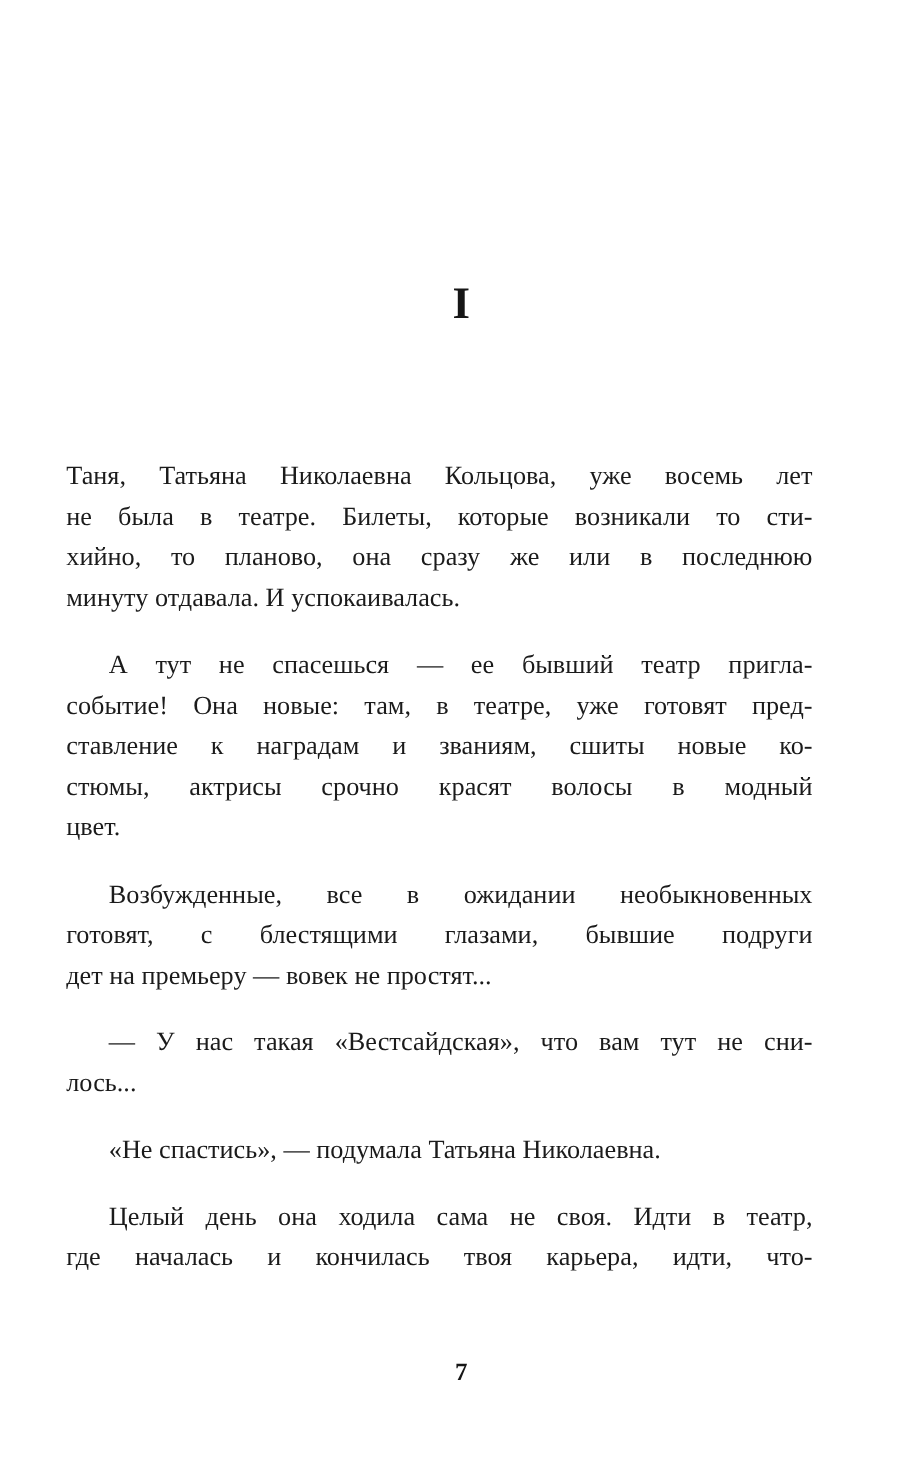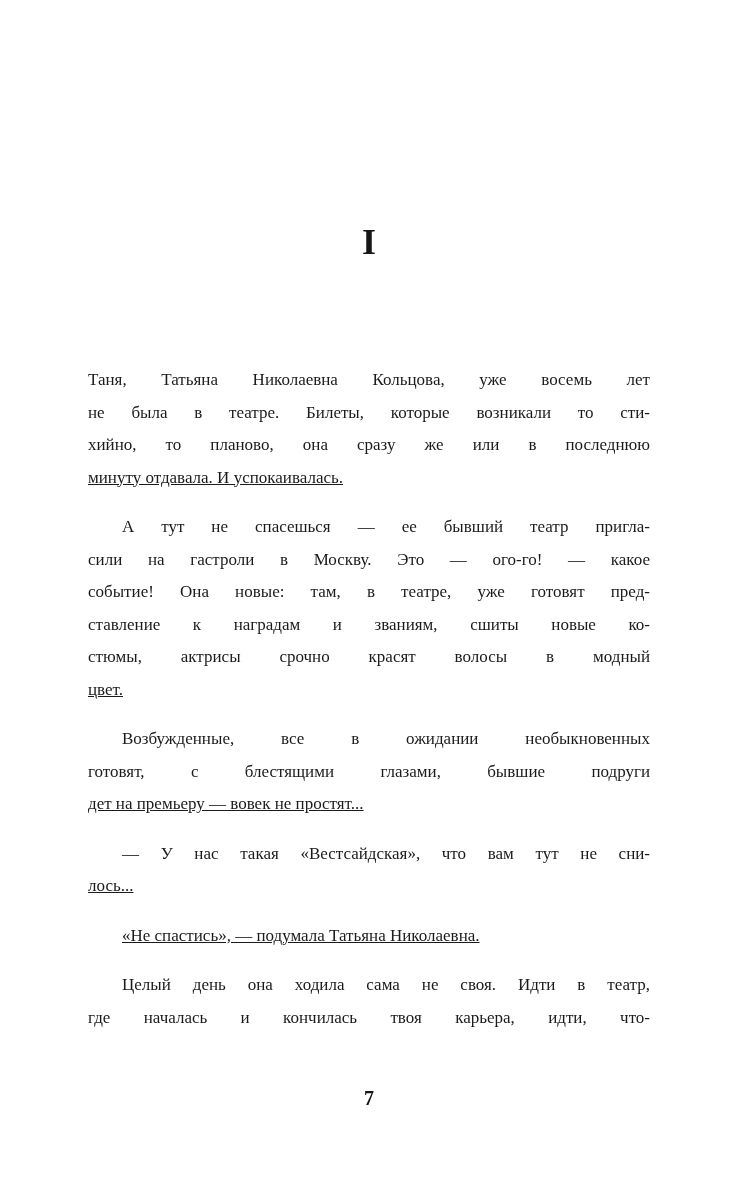--- a/index.html
+++ b/index.html
@@ -19,35 +19,34 @@
   .chapter-heading {
     padding-top: 224px;
     height: 36px;
     line-height: 36px;
     text-align: center;
     font-size: 36px;
     font-weight: bold;
     color: #161616;
   }
   .text-block {
-    margin: 104px 88px 0 88px;
-    font-size: 17px;
+    margin: 104px 88px 0 53px;
+    font-size: 21px;
     line-height: 32.5px;
   }
   .para {
     margin: 0;
     padding: 0;
   }
   .line {
     text-align: justify;
     text-align-last: justify;
   }
   .line.end {
     text-align-last: left;
-    text-decoration: underline;
   }
   .line.indent {
     text-indent: 34px;
   }
   .folio {
     position: absolute;
     left: 0;
     right: 0;
     top: 1086px;
     text-align: center;
@@ -70,21 +69,20 @@
       </p>
       <div class="line">Таня, Татьяна Николаевна Кольцова, уже восемь лет</div>
       <div class="line">не была в театре. Билеты, которые возникали то сти-</div>
       <div class="line">хийно, то планово, она сразу же или в последнюю</div>
       <div class="line end">минуту отдавала. И успокаивалась.</div>
     <p></p>
 
     <p class="para">
       </p>
       <div class="line indent">А тут не спасешься — ее бывший театр пригла-</div>
-      <div class="line">сили на гастроли в Москву. Это — ого-го! — какое</div>
       <div class="line">событие! Она новые: там, в театре, уже готовят пред-</div>
       <div class="line">ставление к наградам и званиям, сшиты новые ко-</div>
       <div class="line">стюмы, актрисы срочно красят волосы в модный</div>
       <div class="line end">цвет.</div>
     <p></p>
 
     <p class="para">
       </p>
       <div class="line indent">Возбужденные, все в ожидании необыкновенных</div>
       <div class="line">готовят, с блестящими глазами, бывшие подруги</div>

